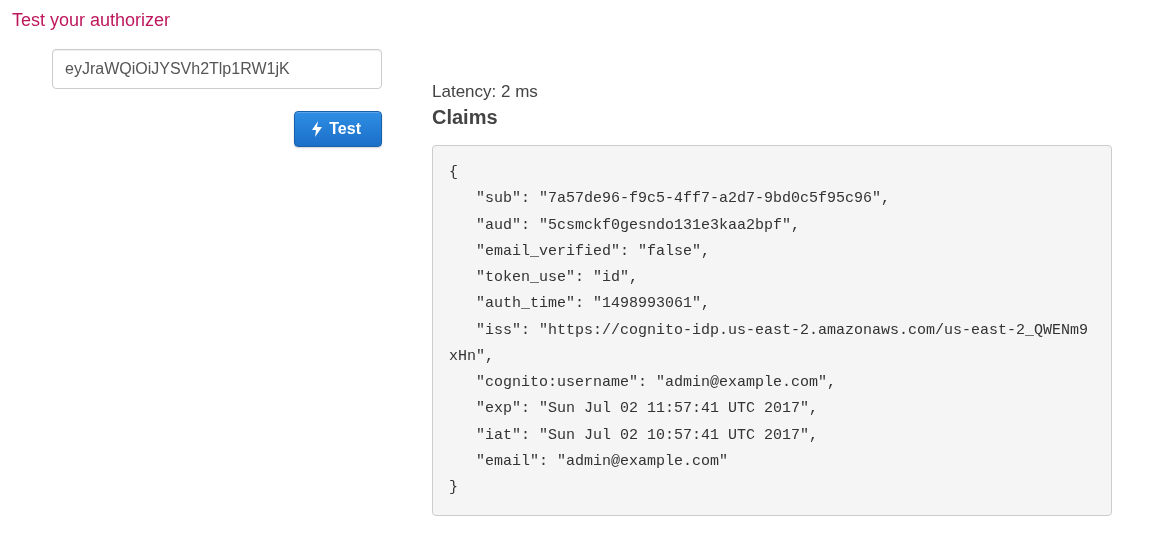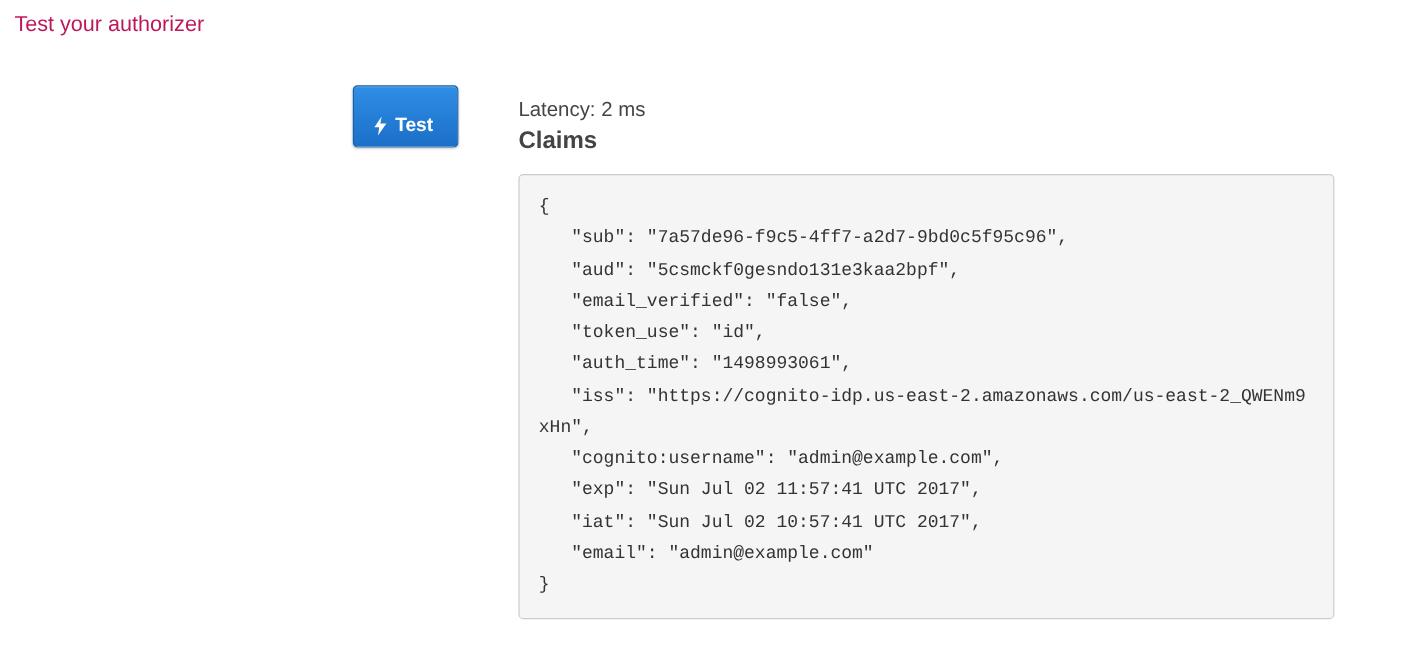--- a/index.html
+++ b/index.html
@@ -52,21 +52,21 @@
       width: 330px;
       display: flex;
       justify-content: flex-end;
     }
     .btn-test {
       background: linear-gradient(#2f8ee5, #1b6fc7);
       border: 1px solid #175fa8;
       color: #fff;
       font-size: 16px;
       font-weight: 700;
-      padding: 24px 20px 8px 16px;
+      padding: 8px 20px 8px 16px;
       border-radius: 4px;
       cursor: pointer;
       display: inline-flex;
       align-items: center;
       gap: 6px;
       box-shadow: inset 0 1px 0 rgba(255,255,255,.2), 0 1px 2px rgba(0,0,0,.18);
     }
     .bolt {
       display: inline-block;
       width: 12px;
@@ -96,20 +96,21 @@
       word-break: break-all;
     }
   </style>
 </head>
 <body>
 
 <div class="page-title">Test your authorizer</div>
 
 <div class="cols">
   <div class="left">
+    <input type="text" class="token-input" value="eyJraWQiOiJYSVh2Tlp1RW1jK" style="">
     <div class="btn-row">
       <button class="btn-test">
         <span class="bolt">
           <svg viewBox="0 0 10 16" width="12" height="16" fill="#fff">
             <polygon points="6,0 0,9 4,9 3,16 10,6 5,6"></polygon>
           </svg>
         </span>
         <span>Test</span>
       </button>
     </div>

